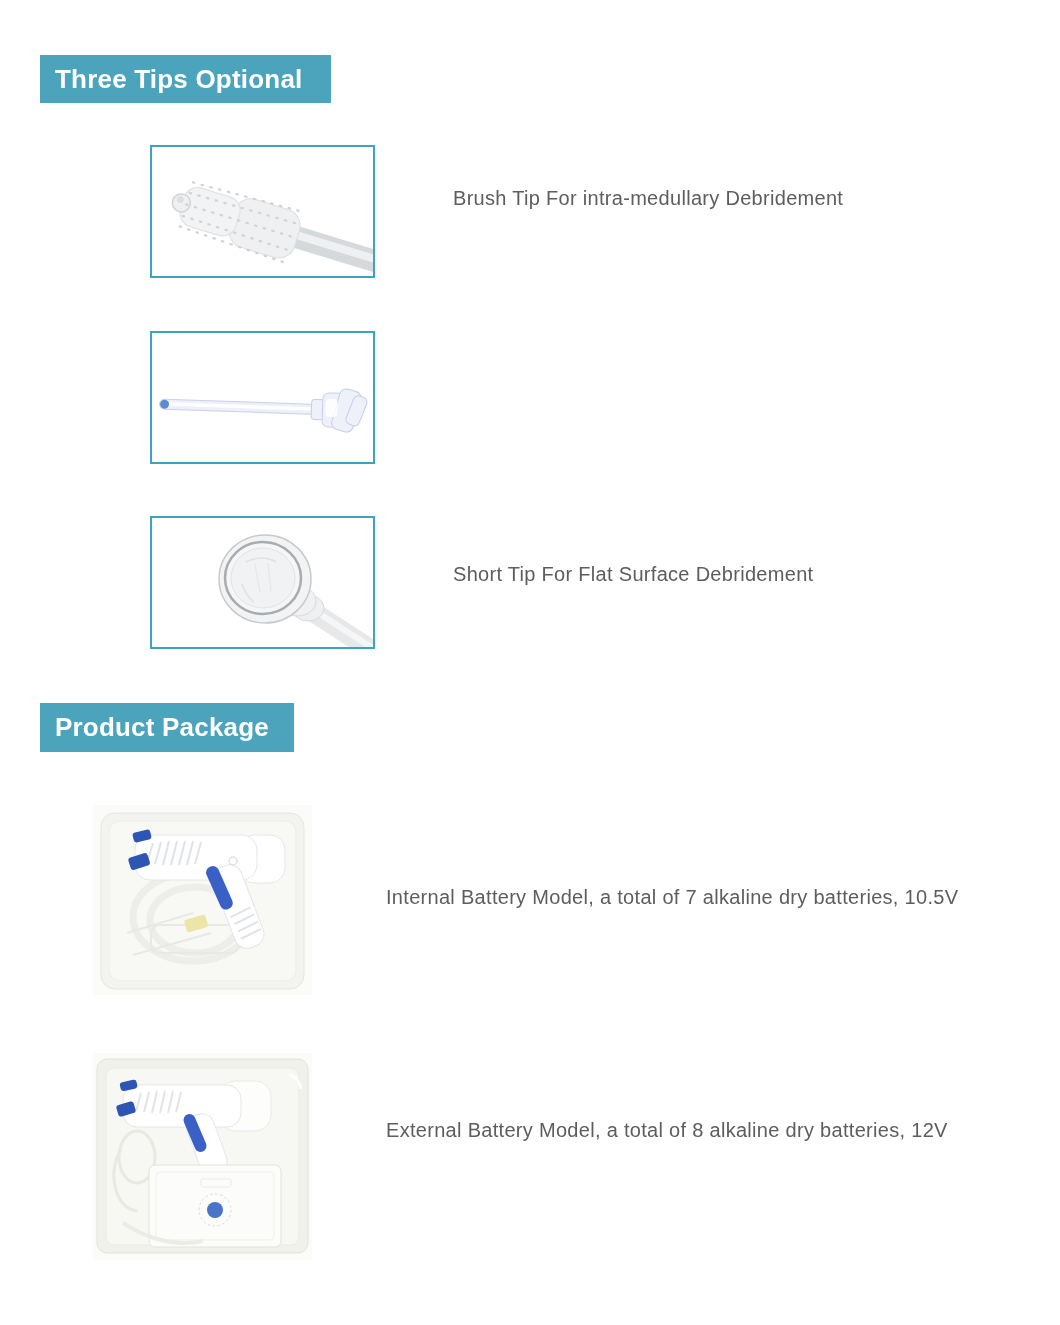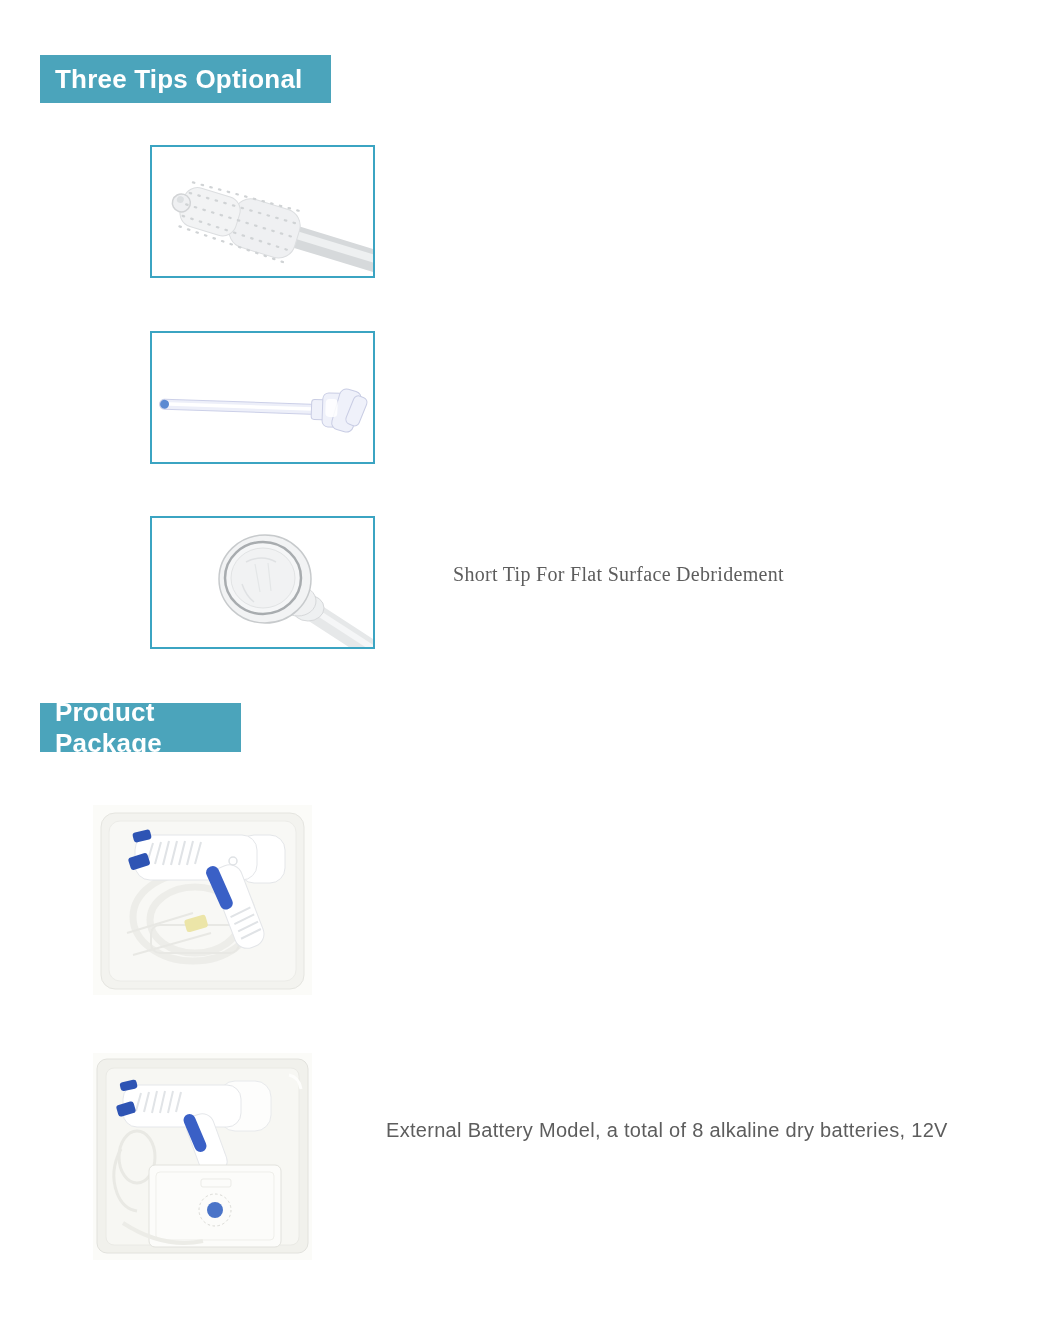--- a/index.html
+++ b/index.html
@@ -23,21 +23,21 @@
     background:var(--header-bg,#4BA4BB);
     color:var(--header-text,#ffffff);
     font-weight:700;
     font-size:26px;
     letter-spacing:0.2px;
     display:flex;
     align-items:center;
     padding-left:15px;
   }
   #hdr-tips{left:40px;top:55px;width:291px;height:48px;}
-  #hdr-pkg{left:40px;top:703px;width:201px;height:49px;}
+  #hdr-pkg{left:40px;top:703px;width:254px;height:49px;}
   .img-box{
     position:absolute;
     left:150px;
     width:225px;
     height:133px;
     border:2px solid var(--box-border,#3BA4C2);
     background:#ffffff;
     overflow:hidden;
   }
   #tip-box-1{top:145px;}
@@ -56,21 +56,21 @@
     position:absolute;
     color:var(--caption,#5d5d5d);
     font-size:20px;
     font-weight:300;
     letter-spacing:0.3px;
     line-height:28px;
     white-space:nowrap;
   }
   #cap-1{left:453px;top:184px;}
   #cap-2{left:453px;top:369px;}
-  #cap-3{left:453px;top:560px;font-family:Liberation Serif, serif;}
+  #cap-3{left:453px;top:560px;}
   #cap-4{left:386px;top:883px;}
   #cap-5{left:386px;top:1116px;}
   svg{display:block;}
 </style>
 </head>
 <body>
 
 <div class="page">
 
   <div class="section-header" id="hdr-tips">
@@ -89,20 +89,21 @@
         <g stroke="#d0d3d5" stroke-width="2.2" stroke-linecap="round" stroke-dasharray="1.5 7.5" fill="none">
           <line x1="12" y1="2" x2="126" y2="-2"></line>
           <line x1="12" y1="13" x2="128" y2="11"></line>
           <line x1="12" y1="25" x2="128" y2="25"></line>
           <line x1="12" y1="37" x2="128" y2="39"></line>
           <line x1="12" y1="48" x2="126" y2="52"></line>
         </g>
       </g>
     </svg>
   </div>
+  <div class="caption" id="cap-1">Brush Tip For intra-medullary Debridement</div>
 
   <div class="img-box" id="tip-box-2">
     <svg viewBox="0 0 221 129" width="221" height="129">
       <g transform="translate(8,58) rotate(2)">
         <rect x="0" y="8" width="156" height="10" rx="5" fill="#edeff9" stroke="#ccd0e8"></rect>
         <rect x="3" y="11" width="150" height="3.5" fill="#ffffff"></rect>
         <circle cx="5" cy="13" r="4.5" fill="#5b8ad2"></circle>
         <g fill="#eff1fa" stroke="#c9cde4" stroke-width="1">
           <rect x="152" y="3" width="14" height="20" rx="3"></rect>
           <rect x="163" y="-4" width="24" height="34" rx="6"></rect>
@@ -170,20 +171,21 @@
           <line x1="122" y1="112" x2="144" y2="110"></line>
           <line x1="123" y1="120" x2="145" y2="118"></line>
           <line x1="124" y1="128" x2="146" y2="126"></line>
           <line x1="124" y1="136" x2="146" y2="134"></line>
         </g>
       </g>
       <rect x="120" y="60" width="13" height="46" rx="6" fill="#3a60c6" transform="rotate(-24 126 83)"></rect>
       <circle cx="140" cy="56" r="4" fill="none" stroke="#dfe2e5" stroke-width="1.5"></circle>
     </svg>
   </div>
+  <div class="caption" id="cap-4">Internal Battery Model, a total of 7 alkaline dry batteries, 10.5V</div>
 
   <div class="photo" id="pkg-photo-2">
     <svg viewBox="0 0 219 207" width="219" height="207">
       <rect width="219" height="207" fill="#fbfbf8"></rect>
       <rect x="4" y="6" width="211" height="194" rx="10" fill="#f1f1ec" stroke="#e2e2dd"></rect>
       <rect x="13" y="15" width="193" height="177" rx="8" fill="#f7f7f3" stroke="#eaeae5"></rect>
       <path d="M196 22 q10 2 12 14" stroke="#fdfdfb" stroke-width="3" fill="none"></path>
       <rect x="126" y="28" width="52" height="50" rx="16" fill="#fdfdfc" stroke="#e8eaec"></rect>
       <rect x="30" y="32" width="118" height="42" rx="14" fill="#ffffff" stroke="#e5e7ea"></rect>
       <g stroke="#e1e4e7" stroke-width="2">

